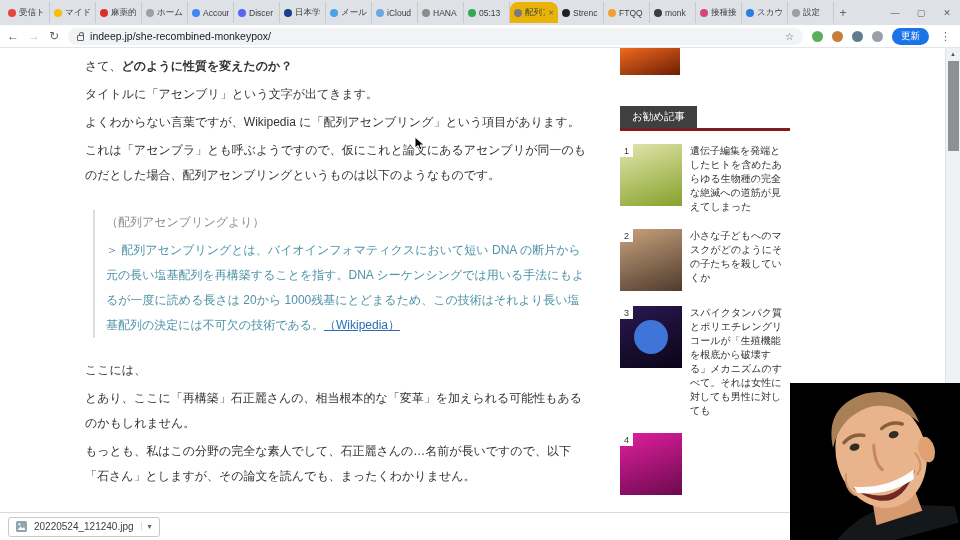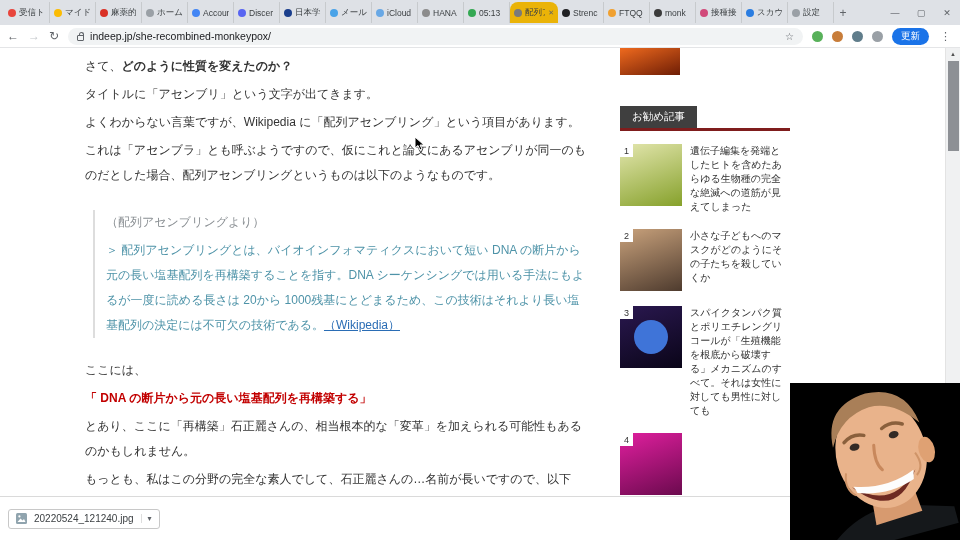--- a/index.html
+++ b/index.html
@@ -48,21 +48,21 @@
   .badge{position:absolute;top:0;left:0;width:13px;height:13px;background:#fff;color:#333;font-size:9px;display:flex;align-items:center;justify-content:center}
   .sphere{position:absolute;left:14px;top:14px;width:34px;height:34px;border-radius:50%}
   .s-title{font-size:10px;line-height:14px;color:#333}
 
   
   .scroll{position:absolute;top:48px;right:0;width:15px;height:464px;background:#f0f1f2;border-left:1px solid #e3e3e3}
   .scroll-up{display:block;text-align:center;font-size:6px;color:#505050;padding-top:3px}
   .scroll-thumb{position:absolute;top:13px;left:2px;width:11px;height:90px;background:#8d9095}
 
   
-  .dlbar{position:absolute;left:0;bottom:0;width:960px;height:44px;background:#fff;border-top:1px solid #dadada;display:flex;align-items:center;padding:0 8px}
+  .dlbar{position:absolute;left:0;bottom:0;width:960px;height:28px;background:#fff;border-top:1px solid #dadada;display:flex;align-items:center;padding:0 8px}
   .dl-chip{display:flex;align-items:center;height:20px;border:1px solid #c8c8c8;border-radius:3px;padding:0 7px;gap:7px;background:#fff}
   .dl-ico{width:11px;height:11px;flex:none}
   .dl-name{font-size:10px;color:#3c4043;white-space:nowrap}
   .dl-caret{font-size:8px;color:#5f6368;border-left:1px solid #ddd;padding-left:6px}
 
   
   .face{position:absolute;right:0;bottom:0;width:170px;height:157px;background:#000;z-index:50}
   .face svg{display:block}
 
   .cursor{position:absolute;left:414px;top:136px;z-index:40}
@@ -174,21 +174,20 @@
   <div class="content">
     <p><span>さて、</span><span class="b">どのように性質を変えたのか？</span></p>
     <p>タイトルに「アセンブリ」という文字が出てきます。</p>
     <p>よくわからない言葉ですが、Wikipedia に「配列アセンブリング」という項目があります。</p>
     <p>これは「アセンブラ」とも呼ぶようですので、仮にこれと論文にあるアセンブリが同一のものだとした場合、配列アセンブリングというものは以下のようなものです。</p>
     <blockquote>
       <p class="q-src">（配列アセンブリングより）</p>
       <p><span>＞ 配列アセンブリングとは、バイオインフォマティクスにおいて短い DNA の断片から元の長い塩基配列を再構築することを指す。DNA シーケンシングでは用いる手法にもよるが一度に読める長さは 20から 1000残基にとどまるため、この技術はそれより長い塩基配列の決定には不可欠の技術である。</span><a class="wiki">（Wikipedia）</a></p>
     </blockquote>
     <p>ここには、</p>
-    <p class="red">「 DNA の断片から元の長い塩基配列を再構築する」</p>
     <p>とあり、ここに「再構築」石正麗さんの、相当根本的な「変革」を加えられる可能性もあるのかもしれません。</p>
     <p>もっとも、私はこの分野の完全な素人でして、石正麗さんの…名前が長いですので、以下「石さん」としますが、その論文を読んでも、まったくわかりません。</p>
 
   </div>
 
   <div class="top-image" style="background: linear-gradient(160deg, rgb(239, 106, 30), rgb(110, 29, 5));"></div>
 
   <div class="sidebar">
     <div class="sb-headrow">
       <span class="sb-head">お勧め記事</span>

